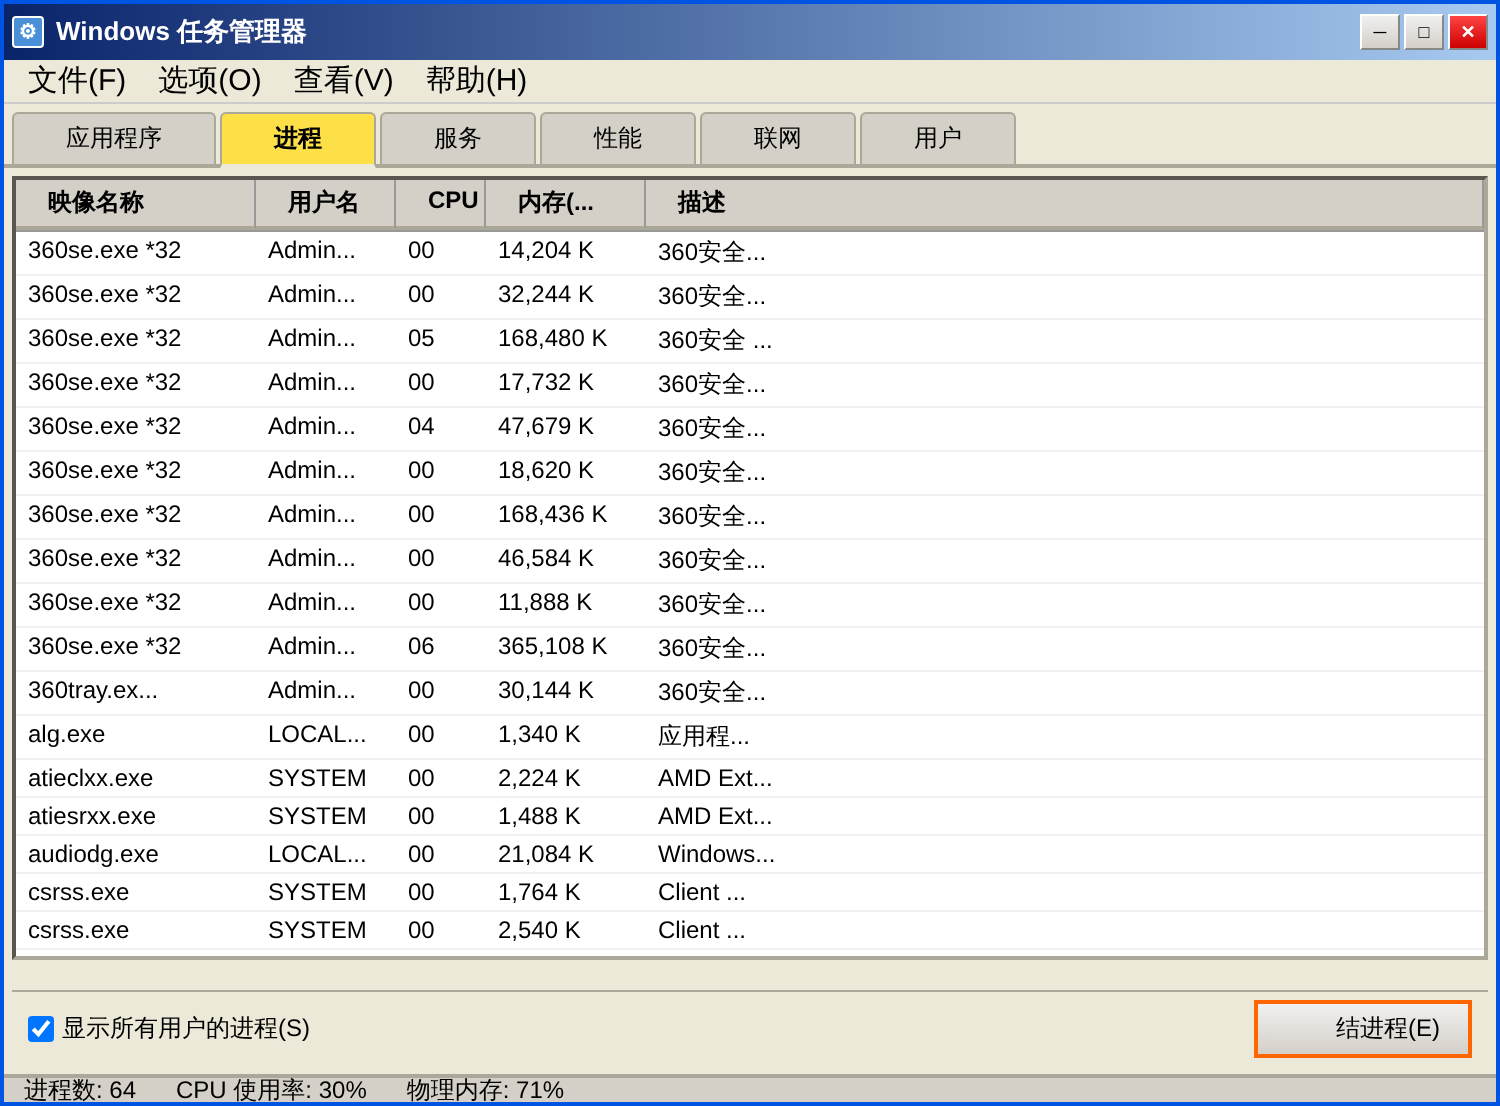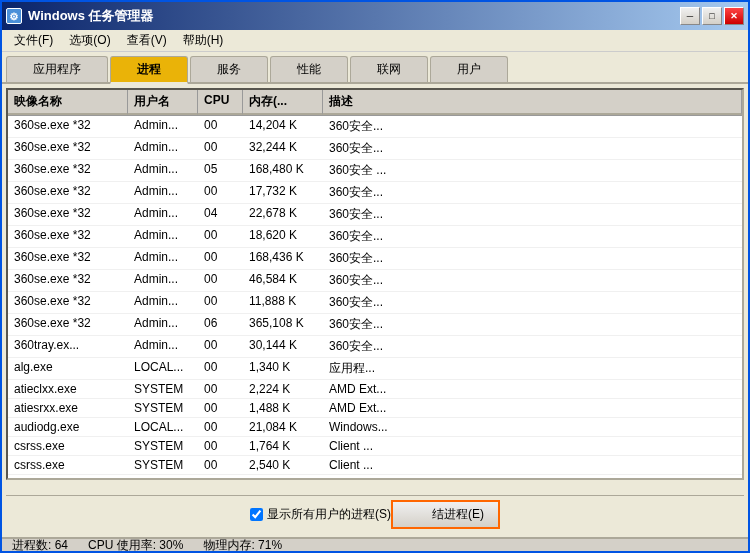--- a/index.html
+++ b/index.html
@@ -85,21 +85,21 @@
       height: 22px;
       display: flex;
       align-items: center;
       padding: 0 4px;
       border-bottom: 1px solid #ccc;
     }
 
     .menu-item {
       padding: 2px 8px;
       cursor: pointer;
-      font-size: 12px;
+      font-size: 15px;
     }
 
     
     .tabs-bar {
       background: #ece9d8;
       display: flex;
       align-items: flex-end;
       padding: 4px 4px 0 4px;
       border-bottom: 2px solid #aca899;
     }
@@ -110,21 +110,21 @@
       border: 1px solid #aca899;
       border-bottom: none;
       cursor: pointer;
       font-size: 12px;
       margin-right: 2px;
       border-top-left-radius: 3px;
       border-top-right-radius: 3px;
     }
 
     .tab.active {
-      background: #eab308;
+      background: #fde047;
       border-bottom: 2px solid #ece9d8;
       margin-bottom: -2px;
       font-weight: bold;
     }
 
     
     .content {
       flex: 1;
       display: flex;
       flex-direction: column;
@@ -146,21 +146,21 @@
 
     .table-header {
       display: grid;
       grid-template-columns: 120px 70px 45px 80px 1fr;
       background: #d4d0c8;
       border-bottom: 1px solid #999;
       flex-shrink: 0;
     }
 
     .th {
-      padding: 3px 6px;
+      padding: 3px 16px;
       border-right: 1px solid #999;
       font-weight: bold;
       font-size: 12px;
       cursor: pointer;
       user-select: none;
       border-bottom: 2px solid #aca899;
     }
 
     .table-body {
       overflow-y: auto;
@@ -191,21 +191,21 @@
       font-size: 12px;
       white-space: nowrap;
       overflow: hidden;
       text-overflow: ellipsis;
     }
 
     
     .bottom-bar {
       display: flex;
       align-items: center;
-      justify-content: center;
+      justify-content: space-between;
       padding: 4px 8px;
       border-top: 1px solid #aca899;
       margin-top: 15px;
     }
 
     .show-all-checkbox {
       display: flex;
       align-items: center;
       gap: 4px;
     }
@@ -307,21 +307,21 @@
             <div class="td">360se.exe *32</div>
             <div class="td">Admin...</div>
             <div class="td">00</div>
             <div class="td">17,732 K</div>
             <div class="td">360安全...</div>
           </div>
           <div class="table-row">
             <div class="td">360se.exe *32</div>
             <div class="td">Admin...</div>
             <div class="td">04</div>
-            <div class="td">22,678 K</div>
+            <div class="td">47,679 K</div>
             <div class="td">360安全...</div>
           </div>
           <div class="table-row">
             <div class="td">360se.exe *32</div>
             <div class="td">Admin...</div>
             <div class="td">00</div>
             <div class="td">18,620 K</div>
             <div class="td">360安全...</div>
           </div>
           <div class="table-row">

